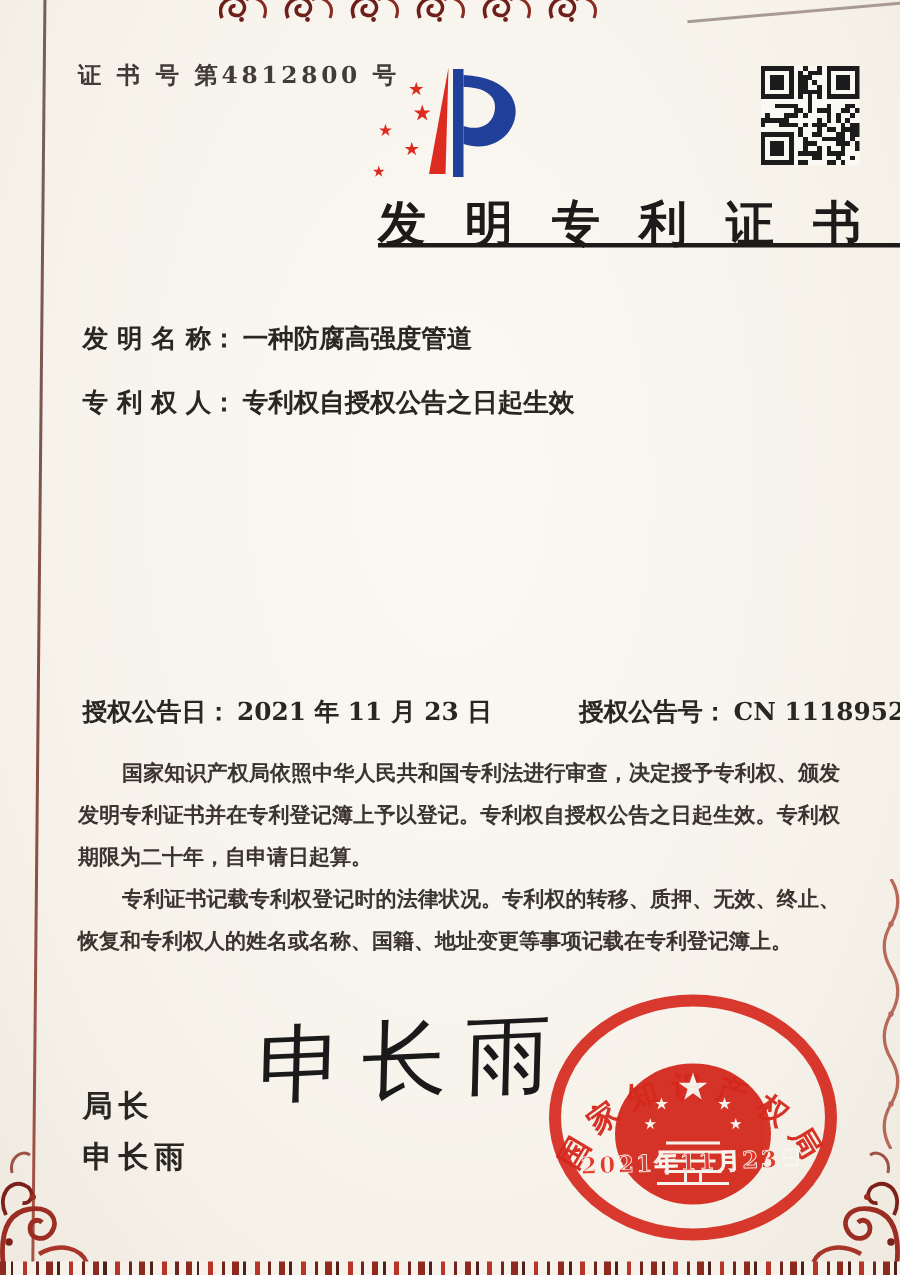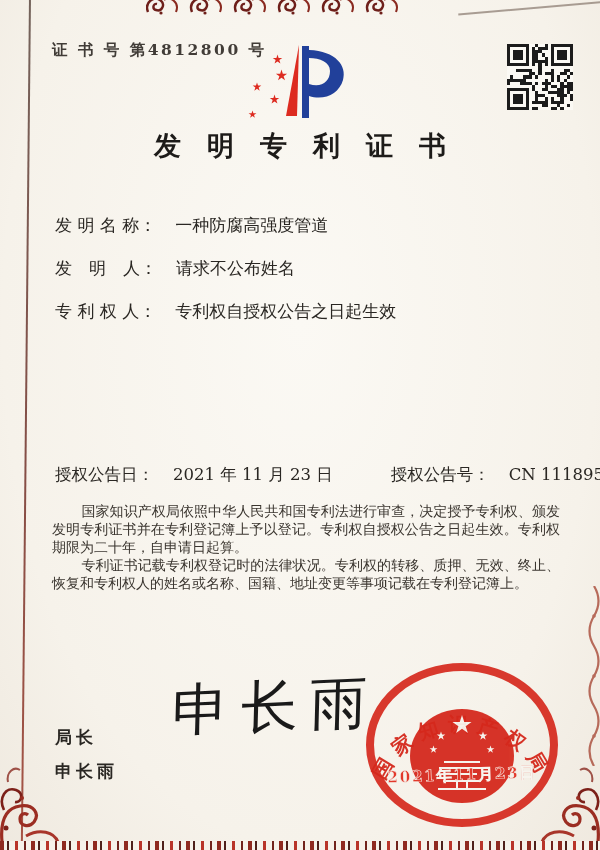--- a/index.html
+++ b/index.html
@@ -21,35 +21,35 @@
   .right-chain{position:absolute;right:-2px;bottom:84px;opacity:.8;}
   .bottom-stripe{position:absolute;left:0;bottom:0;width:100%;height:9px;
     background:repeating-linear-gradient(90deg,
       #8f2a20 0 4px,#f6f2ea 4px 7px,#4f211b 7px 9px,#f6f2ea 9px 15px,
       #b8352a 15px 18px,#f6f2ea 18px 24px,#71241d 24px 26px,#f6f2ea 26px 31px);}
   
   .cert-no{position:absolute;left:52px;top:40px;font-size:15.5px;letter-spacing:2.5px;
     color:#413c37;font-weight:600;}
   .logo{position:absolute;left:238px;top:38px;}
   .qr{position:absolute;left:507px;top:44px;}
-  .title{position:absolute;left:0;right:0;top:128px;text-align:center;
-    font-size:27px;font-weight:700;letter-spacing:26px;text-indent:26px;color:#1d1b19;}
+  .title{position:absolute;left:0;right:0;top:128px;text-align:right;
+    font-size:32px;font-weight:700;letter-spacing:26px;text-indent:26px;color:#1d1b19;text-decoration:underline;}
   
   .fields{position:absolute;left:55px;top:214px;right:36px;}
   .row{height:27px;margin-bottom:16px;font-size:17px;white-space:nowrap;}
-  .lab{font-weight:400;white-space:pre;color:#2a2723;}
-  .val{font-weight:400;margin-left:19px;color:#2a2723;}
+  .lab{font-weight:700;white-space:pre;color:#2a2723;}
+  .val{font-weight:700;margin-left:4px;color:#2a2723;}
   .grant-row{position:absolute;left:55px;top:464px;font-size:16.5px;white-space:nowrap;}
   .grant-row .pair2{margin-left:58px;text-align:center;}
   
   .body-text{position:absolute;left:52px;right:40px;top:502px;}
-  .body-text p{margin:0;font-size:14px;line-height:18px;text-indent:2.1em;
-    text-align:justify;color:#3a352f;font-weight:400;}
-  
-  .signer{position:absolute;left:55px;top:720px;font-size:17px;letter-spacing:4px;
+  .body-text p{margin:0;font-size:14px;line-height:28px;text-indent:2.1em;
+    text-align:justify;color:#3a352f;font-weight:700;}
+  
+  .signer{position:absolute;left:55px;top:720px;font-size:20px;letter-spacing:4px;
     line-height:34px;font-weight:600;color:#2a2723;}
   .signature{position:absolute;left:172px;top:668px;width:250px;font-size:57px;
     letter-spacing:12px;color:#1a1a1a;transform:rotate(-2.5deg) skewX(-4deg);
     font-weight:500;}
   .seal{position:absolute;left:360px;top:656px;}
   .footer{position:absolute;left:0;right:0;top:810px;text-align:center;font-size:13px;
     letter-spacing:2px;color:#39332d;font-weight:600;}
 </style>
 </head>
 <body>
@@ -255,23 +255,20 @@
       </g>
   </svg>
 
   <div class="title">发明专利证书</div>
 
   <div class="fields">
     <div class="row">
       <span class="lab">发 明 名 称：</span><span class="val">一种防腐高强度管道</span>
     </div>
     <div class="row">
-      <span class="lab">发　明　人：</span><span class="val">请求不公布姓名</span>
-    </div>
-    <div class="row">
       <span class="lab">专 利 权 人：</span><span class="val">专利权自授权公告之日起生效</span>
     </div>
   </div>
 
   <div class="grant-row">
     <span class="lab">授权公告日：</span><span class="val">2021 年 11 月 23 日</span><span class="lab pair2">授权公告号：</span><span class="val">CN 111895223 B</span>
   </div>
 
   <div class="body-text">
     <p>国家知识产权局依照中华人民共和国专利法进行审查，决定授予专利权、颁发发明专利证书并在专利登记簿上予以登记。专利权自授权公告之日起生效。专利权期限为二十年，自申请日起算。</p>

